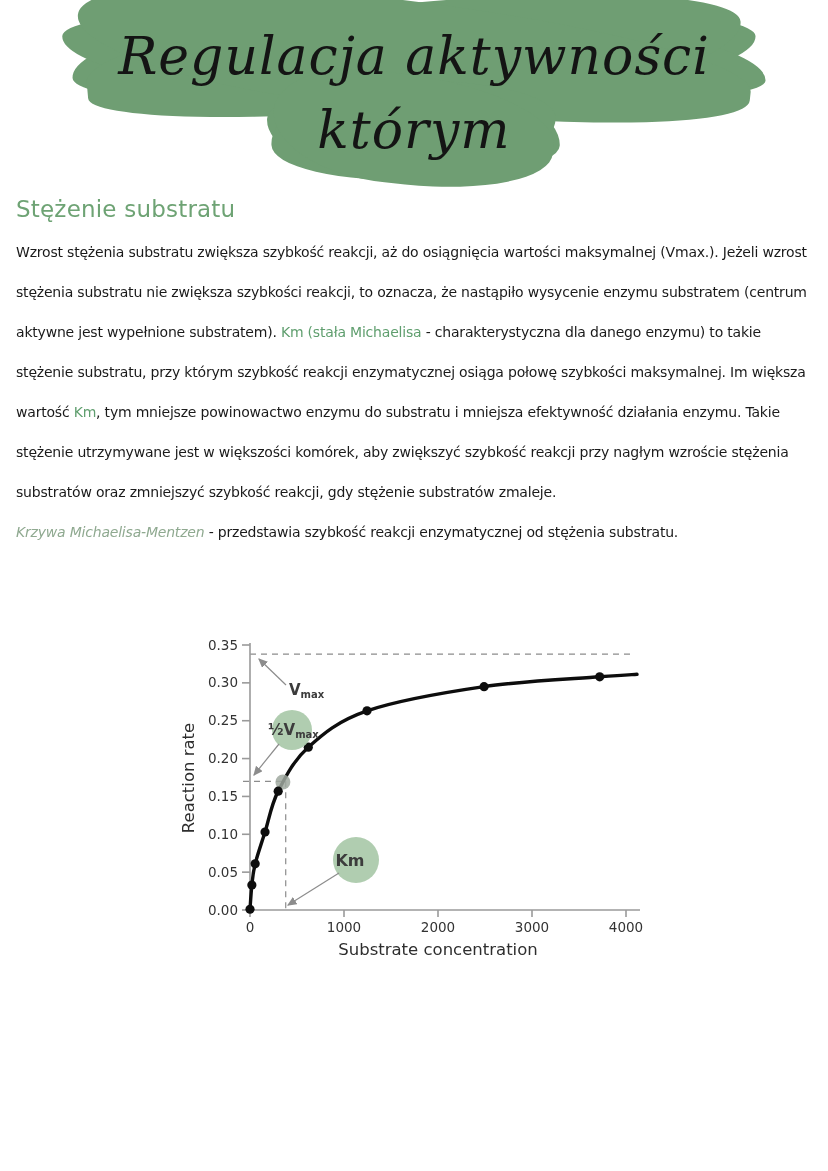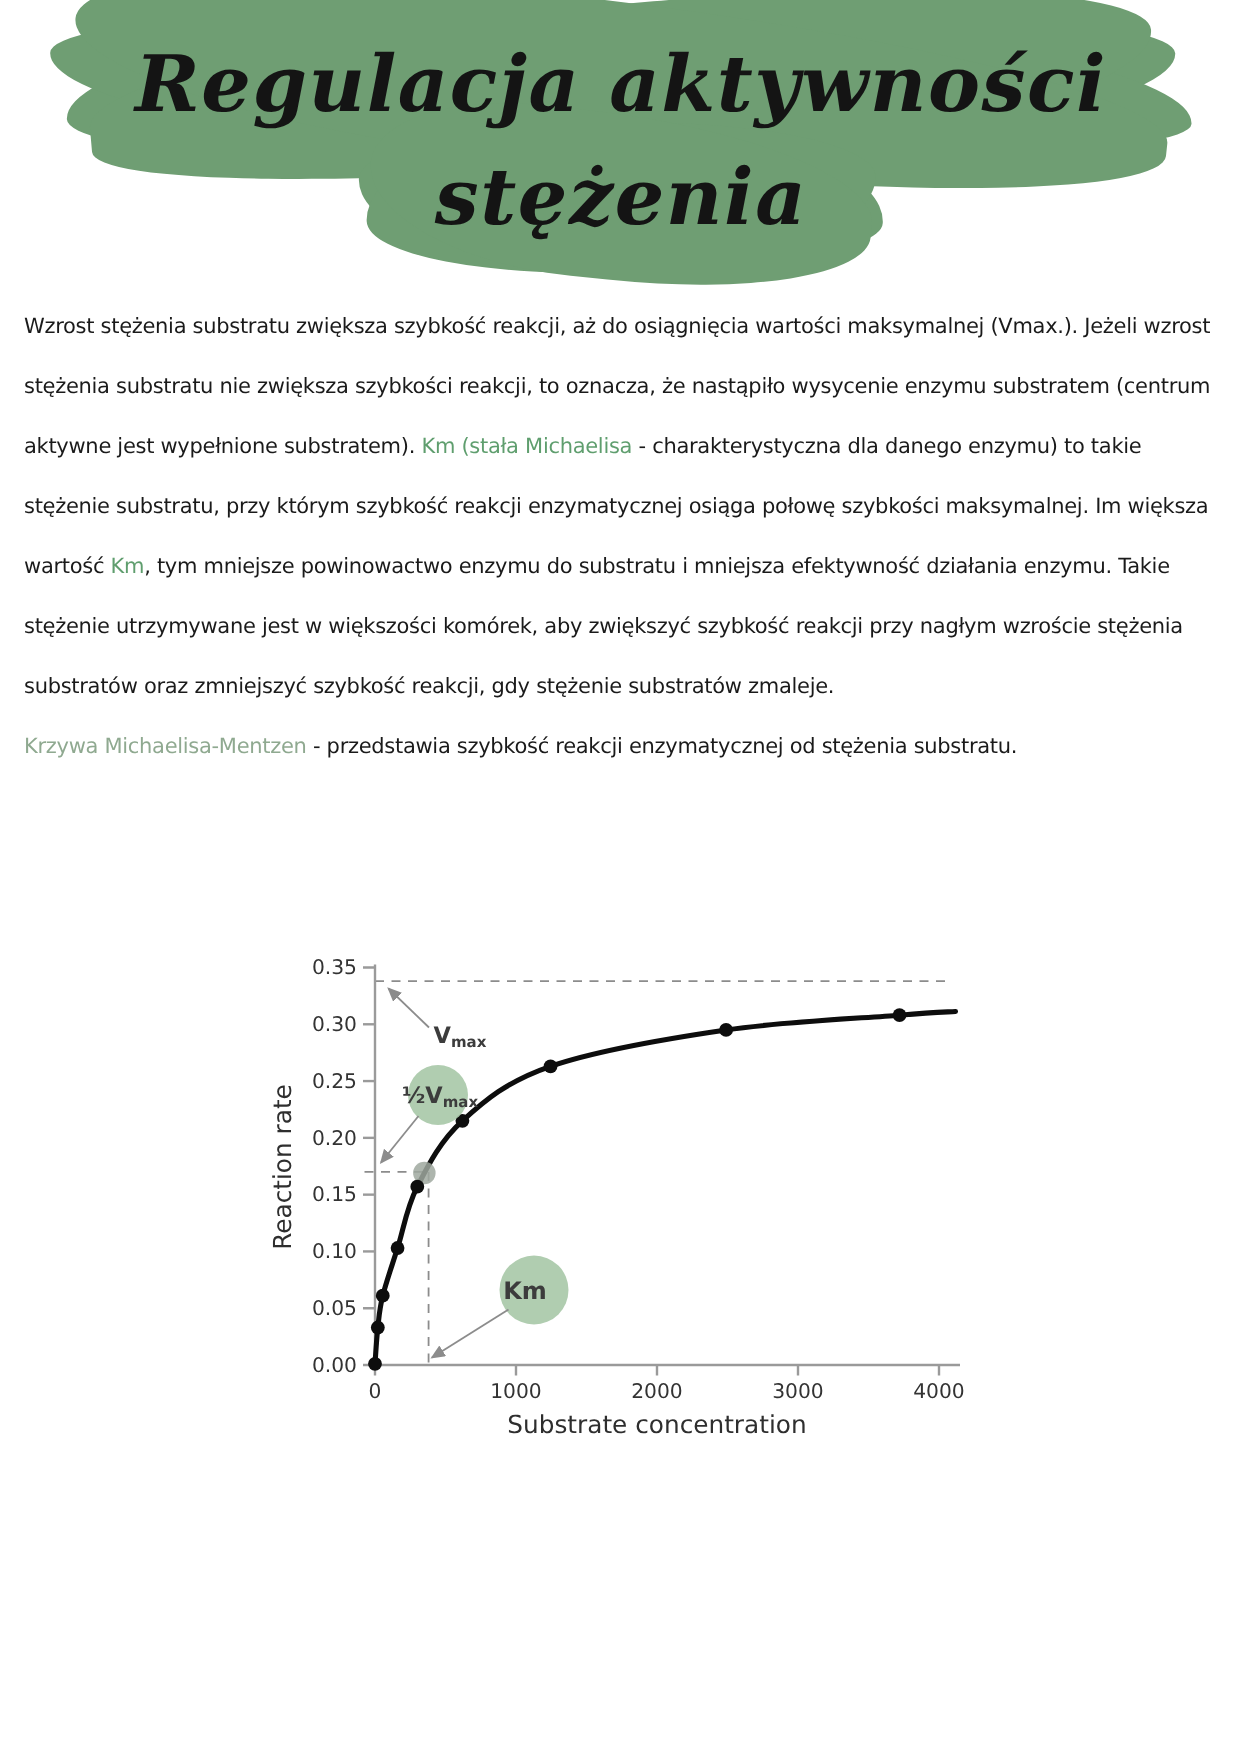--- a/index.html
+++ b/index.html
@@ -38,21 +38,21 @@
   }
   .blob.b1{border-radius:42% 58% 48% 52%/60% 42% 58% 40%;transform:rotate(-2deg);}
   .blob.b2{border-radius:58% 42% 62% 38%/45% 60% 40% 55%;transform:rotate(2.5deg) scale(1.03,.94);}
   .blob.b3{border-radius:50% 50% 40% 60%/52% 48% 60% 40%;transform:rotate(-5deg) scale(.96,1.06);}
   .blob.b4{border-radius:35% 65% 55% 45%/48% 55% 45% 60%;transform:rotate(6deg) scale(.99,1.1);}
   .title-text{
     position:relative;
     z-index:1;
     font-family:"DejaVu Serif",serif;
     font-style:italic;
-    font-weight:700;
+    font-weight:400;
     font-size:52px;
     letter-spacing:1px;
     color:#141414;
     white-space:nowrap;
   }
   .title-line2{margin-top:-26px;}
   
   .content{
     margin:16px 14px 0 16px;
     width:798px;
@@ -65,21 +65,21 @@
     letter-spacing:.2px;
   }
   .paragraph{
     font-size:14px;
     line-height:40px;
     letter-spacing:-.2px;
     margin:0;
   }
   .paragraph .seg.normal{color:var(--body_text);}
   .paragraph .seg.green{color:var(--inline_green);}
-  .paragraph .seg.pale-green{color:var(--pale_green);}
+  .paragraph .seg.pale-green{color:var(--pale_green);font-style:italic;}
   .curve-line{margin-top:0;}
   
   .chart-wrap{
     position:absolute;
     left:180px;
     top:633px;
   }
   svg text{font-family:"DejaVu Sans",sans-serif;}
 </style>
 </head>
@@ -91,25 +91,26 @@
     <div class="blob b2"></div>
     <div class="blob b3"></div>
     <div class="blob b4"></div>
     <div class="title-text">Regulacja aktywności</div>
   </div>
   <br>
   <div class="blob-wrap title-line2">
     <div class="blob b2"></div>
     <div class="blob b1"></div>
     <div class="blob b4"></div>
-    <div class="title-text">stężenia</div>
+    <div class="title-text">którym</div>
   </div>
 </div>
 
 <div class="content">
+  <h2 class="section-heading">Stężenie substratu</h2>
   <p class="paragraph"><span class="seg normal">Wzrost stężenia substratu zwiększa szybkość reakcji, aż do osiągnięcia wartości maksymalnej (Vmax.). Jeżeli wzrost stężenia substratu nie zwiększa szybkości reakcji, to oznacza, że nastąpiło wysycenie enzymu substratem (centrum aktywne jest wypełnione substratem). </span><span class="seg green">Km (stała Michaelisa</span><span class="seg normal"> - charakterystyczna dla danego enzymu) to takie stężenie substratu, przy którym szybkość reakcji enzymatycznej osiąga połowę szybkości maksymalnej. Im większa wartość </span><span class="seg green">Km</span><span class="seg normal">, tym mniejsze powinowactwo enzymu do substratu i mniejsza efektywność działania enzymu. Takie stężenie utrzymywane jest w większości komórek, aby zwiększyć szybkość reakcji przy nagłym wzroście stężenia substratów oraz zmniejszyć szybkość reakcji, gdy stężenie substratów zmaleje.</span></p>
   <p class="paragraph curve-line"><span class="seg pale-green">Krzywa Michaelisa-Mentzen</span><span class="seg normal"> - przedstawia szybkość reakcji enzymatycznej od stężenia substratu.</span></p>
 </div>
 
 <div class="chart-wrap">
   <svg width="470" height="330" viewBox="0 0 470 330">
     <defs>
       <marker id="arrowhead" markerWidth="9" markerHeight="8" refX="7" refY="3.5" orient="auto">
         <path d="M0,0 L8,3.5 L0,7 Z" fill="#8c8c8c"></path>
       </marker>

